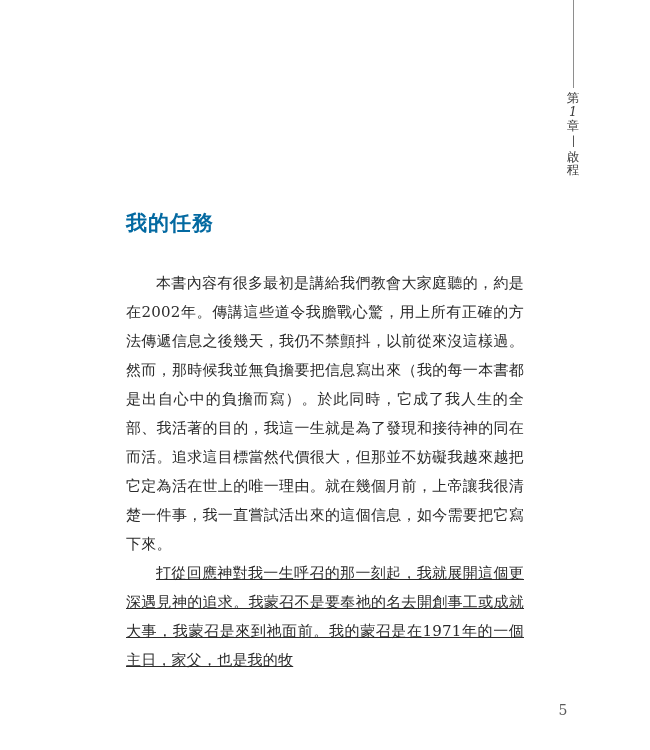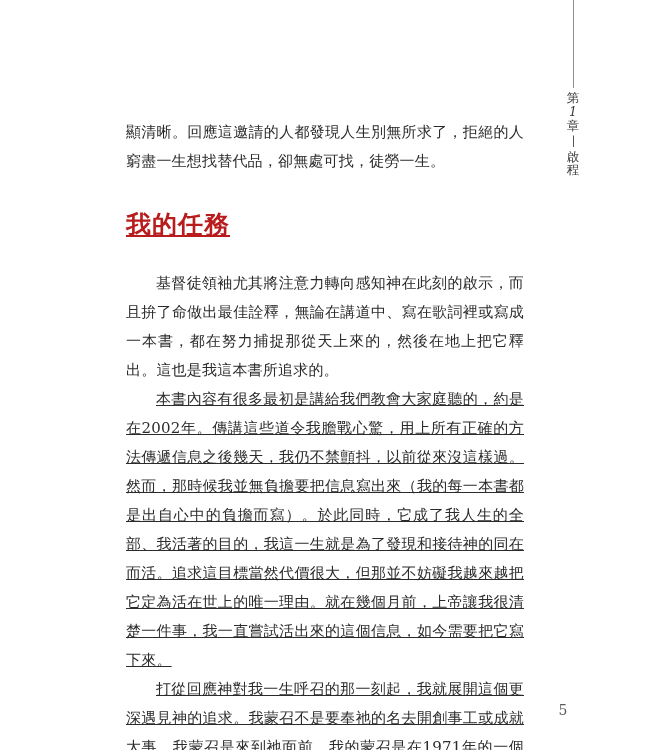--- a/index.html
+++ b/index.html
@@ -84,27 +84,26 @@
   .para.continuation {
     text-indent: 0;
   }
   .para.indented {
     text-indent: 2em;
   }
 
   
   .section-heading {
     margin: 0;
-    font-size: 25px;
+    font-size: 21px;
     font-weight: bold;
     line-height: 1.1;
-    color: #b91c1c;
+    color: #0369a1;
     letter-spacing: 1px;
     font-family: "DejaVu Serif", "Liberation Serif", serif;
-    text-decoration: underline;
   }
   .heading-wrap {
     position: absolute;
     left: 126px;
     top: 211px;
     width: 398px;
   }
 
   .body-after-heading {
     position: absolute;
@@ -139,29 +138,25 @@
     <div class="chapter-stack">
       <span>第</span>
       <span class="chapter-num">1</span>
       <span>章</span>
       <span class="chapter-dash">—</span>
       <span>啟</span>
       <span>程</span>
     </div>
   </div>
 
-  <div class="text-column">
-    <p class="para continuation">顯清晰。回應這邀請的人都發現人生別無所求了，拒絕的人窮盡一生想找替代品，卻無處可找，徒勞一生。</p>
-  </div>
 
   <div class="heading-wrap">
     <h2 class="section-heading">我的任務</h2>
   </div>
 
   <div class="body-after-heading">
-    <p class="para indented">基督徒領袖尤其將注意力轉向感知神在此刻的啟示，而且拚了命做出最佳詮釋，無論在講道中、寫在歌詞裡或寫成一本書，都在努力捕捉那從天上來的，然後在地上把它釋出。這也是我這本書所追求的。</p>
     <p class="para indented">本書內容有很多最初是講給我們教會大家庭聽的，約是在2002年。傳講這些道令我膽戰心驚，用上所有正確的方法傳遞信息之後幾天，我仍不禁顫抖，以前從來沒這樣過。然而，那時候我並無負擔要把信息寫出來（我的每一本書都是出自心中的負擔而寫）。於此同時，它成了我人生的全部、我活著的目的，我這一生就是為了發現和接待神的同在而活。追求這目標當然代價很大，但那並不妨礙我越來越把它定為活在世上的唯一理由。就在幾個月前，上帝讓我很清楚一件事，我一直嘗試活出來的這個信息，如今需要把它寫下來。</p>
     <p class="para indented">打從回應神對我一生呼召的那一刻起，我就展開這個更深遇見神的追求。我蒙召不是要奉祂的名去開創事工或成就大事，我蒙召是來到祂面前。我的蒙召是在1971年的一個主日，家父，也是我的牧</p>
   </div>
 
   <div class="page-number">5</div>
 
 </div>
 
 </body></html>

